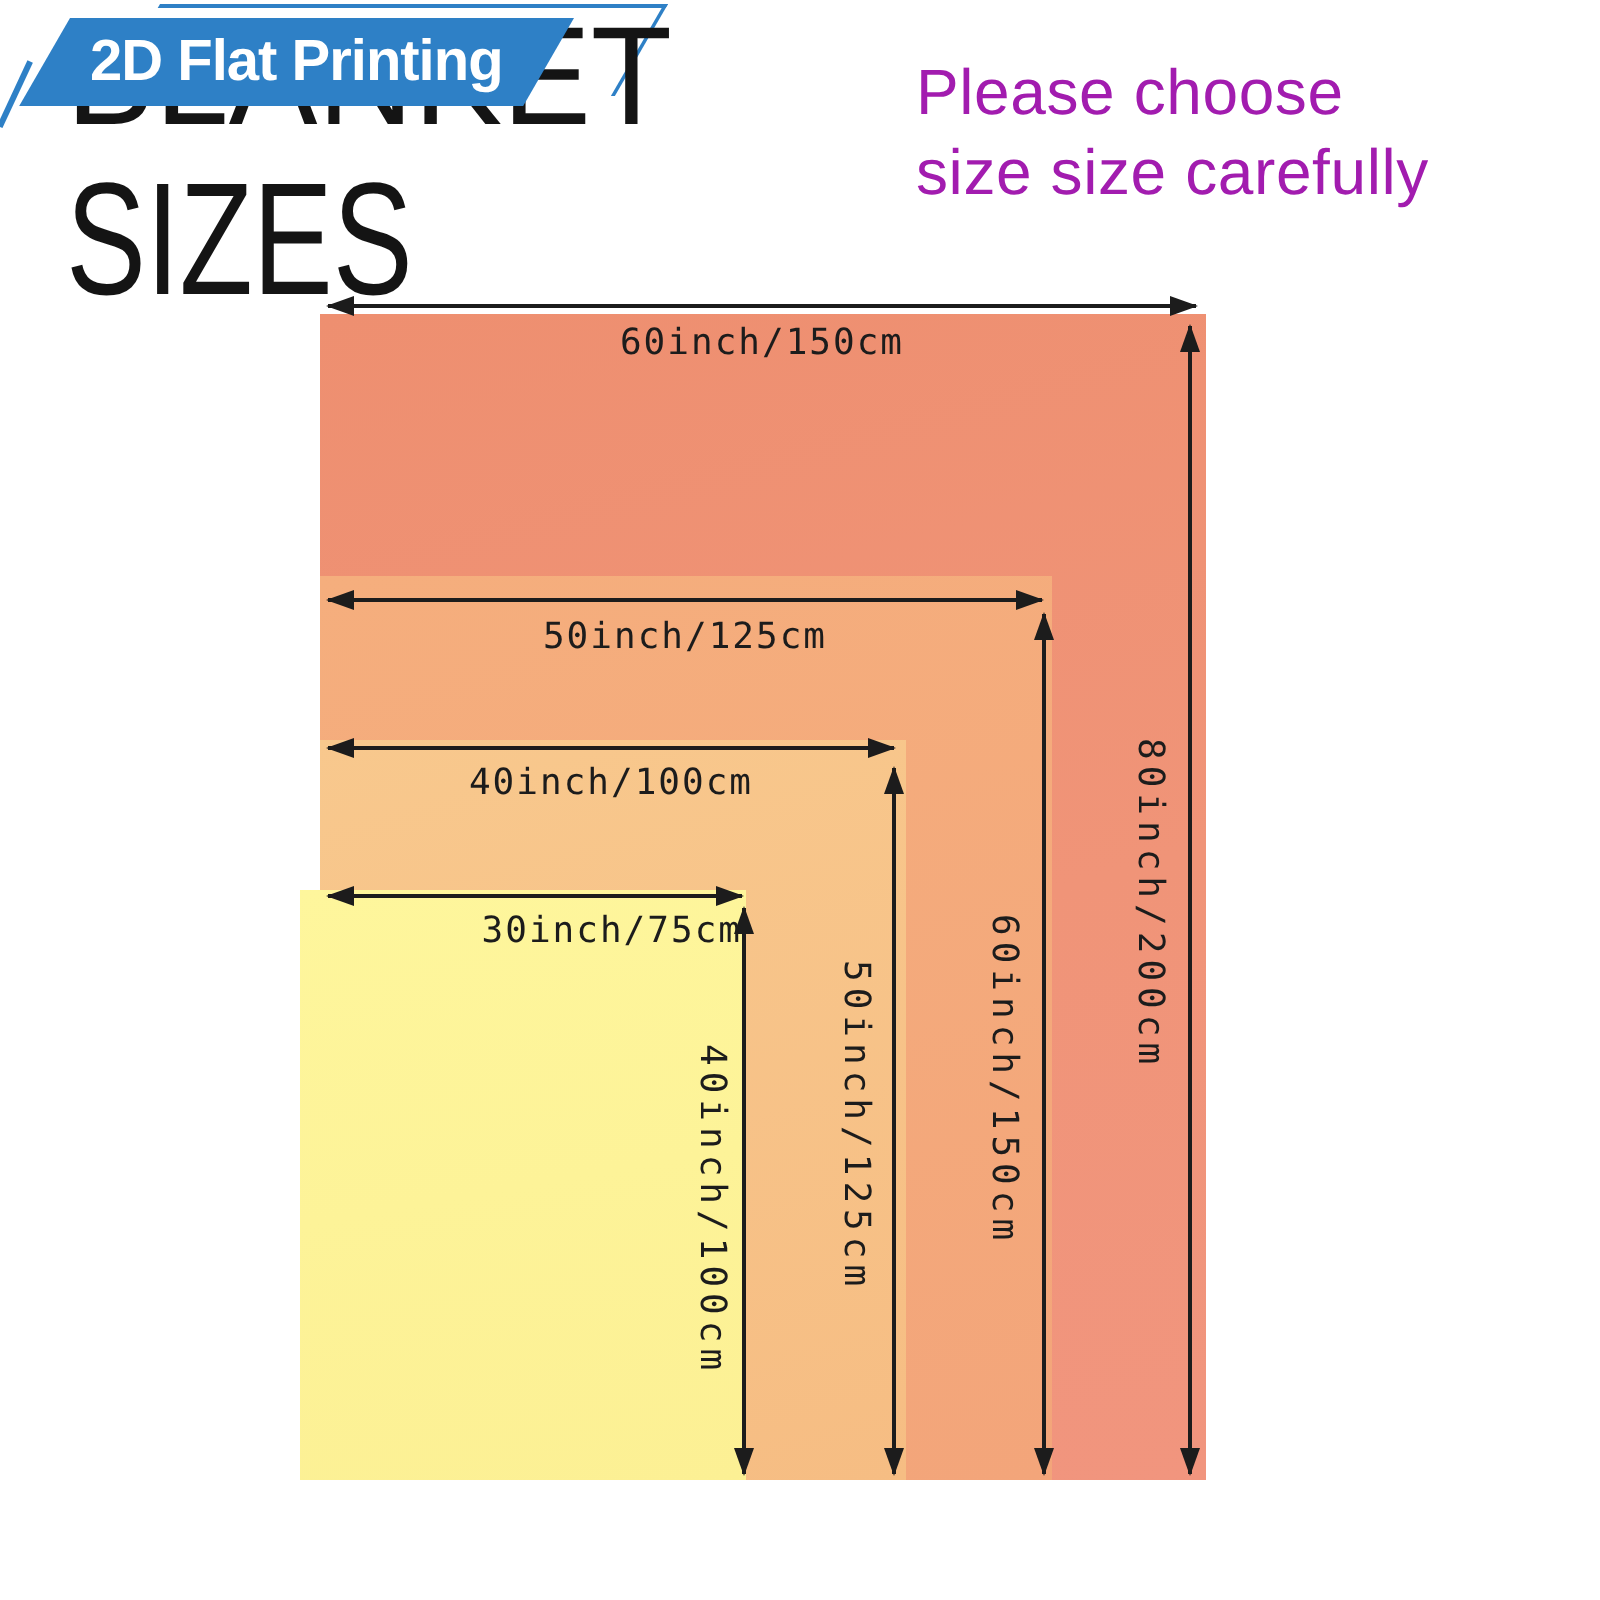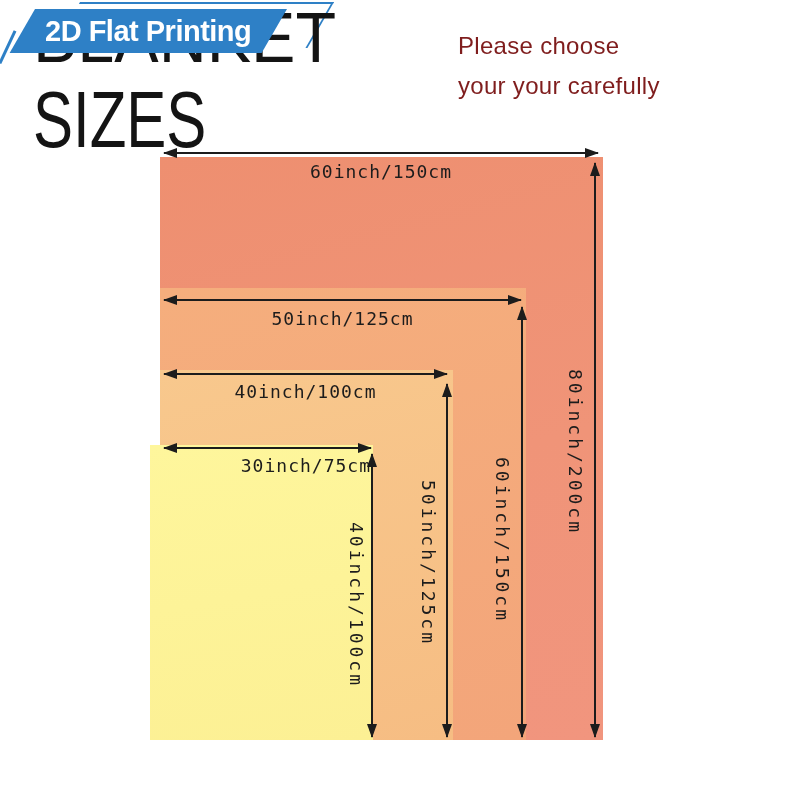--- a/index.html
+++ b/index.html
@@ -16,22 +16,22 @@
   .badge-outline-back{position:absolute;left:80px;top:2px;width:252px;height:44px;
       transform:skewX(-30deg);transform-origin:left top;
       border-top:2.5px solid #2e80c6;border-right:2.5px solid #2e80c6;z-index:1;}
   .badge-outline-front{position:absolute;left:6px;top:29px;width:2.5px;height:36px;
       background:#2e80c6;transform:rotate(25deg);z-index:1;}
   .badge{position:absolute;left:35px;top:9px;width:252px;height:44px;background:#2e80c6;
       transform:skewX(-30deg);transform-origin:left top;z-index:3;
       display:flex;align-items:center;justify-content:center;}
   .badge-text{transform:skewX(30deg);color:#ffffff;font-size:29px;font-weight:700;
       letter-spacing:-0.5px;white-space:nowrap;}
-  .note{position:absolute;left:458px;top:26px;font-size:24px;line-height:40px;
-      color:#7f1d1d;font-weight:500;letter-spacing:0.3px;z-index:2;}
+  .note{position:absolute;left:458px;top:26px;font-size:32px;line-height:40px;
+      color:#a21caf;font-weight:500;letter-spacing:0.3px;z-index:2;}
 
   
   .rect{position:absolute;}
   .rect-80{left:160px;top:157px;width:443px;height:583px;
       background:linear-gradient(165deg,#ee8f70 0%,#f09478 55%,#f1957e 100%);}
   .rect-60{left:160px;top:288px;width:366px;height:452px;
       background:linear-gradient(165deg,#f5ae7d 0%,#f3a57a 100%);}
   .rect-50{left:160px;top:370px;width:293px;height:370px;
       background:linear-gradient(165deg,#f8c88d 0%,#f6bd83 100%);}
   .rect-40{left:150px;top:445px;width:223px;height:295px;
@@ -87,21 +87,21 @@
   <div class="title-sizes">SIZES</div>
 
   <div class="badge-outline-back"></div>
   <div class="badge-outline-front"></div>
   <div class="badge">
     <span class="badge-text">2D Flat Printing</span>
   </div>
 
   <div class="note">
     <div>Please choose</div>
-    <div>your your carefully</div>
+    <div>size size carefully</div>
   </div>
 
   <div class="rect rect-80"></div>
   <div class="rect rect-60"></div>
   <div class="rect rect-50"></div>
   <div class="rect rect-40"></div>
 
   <div class="arrow-h ah1"></div>
   <div class="arrow-h ah2"></div>
   <div class="arrow-h ah3"></div>

